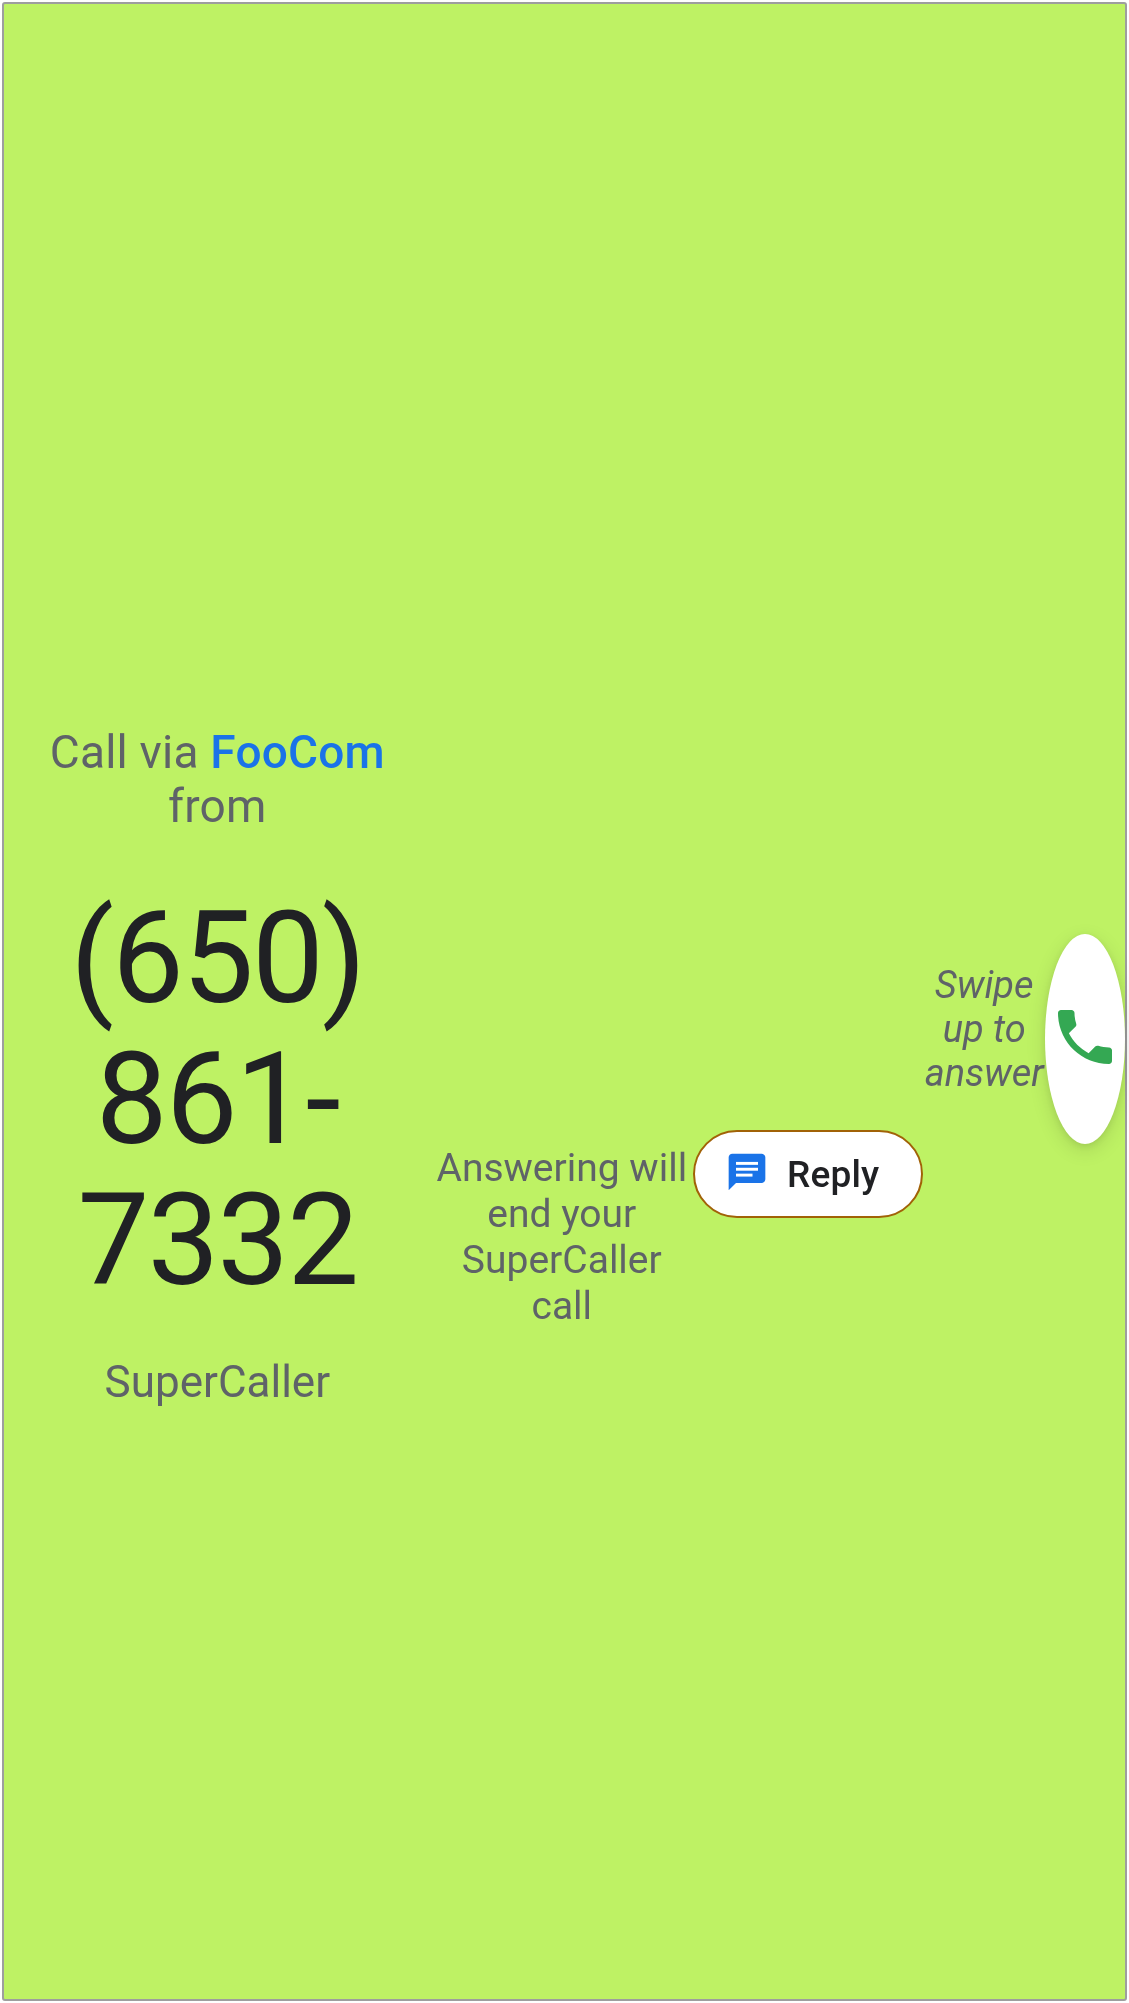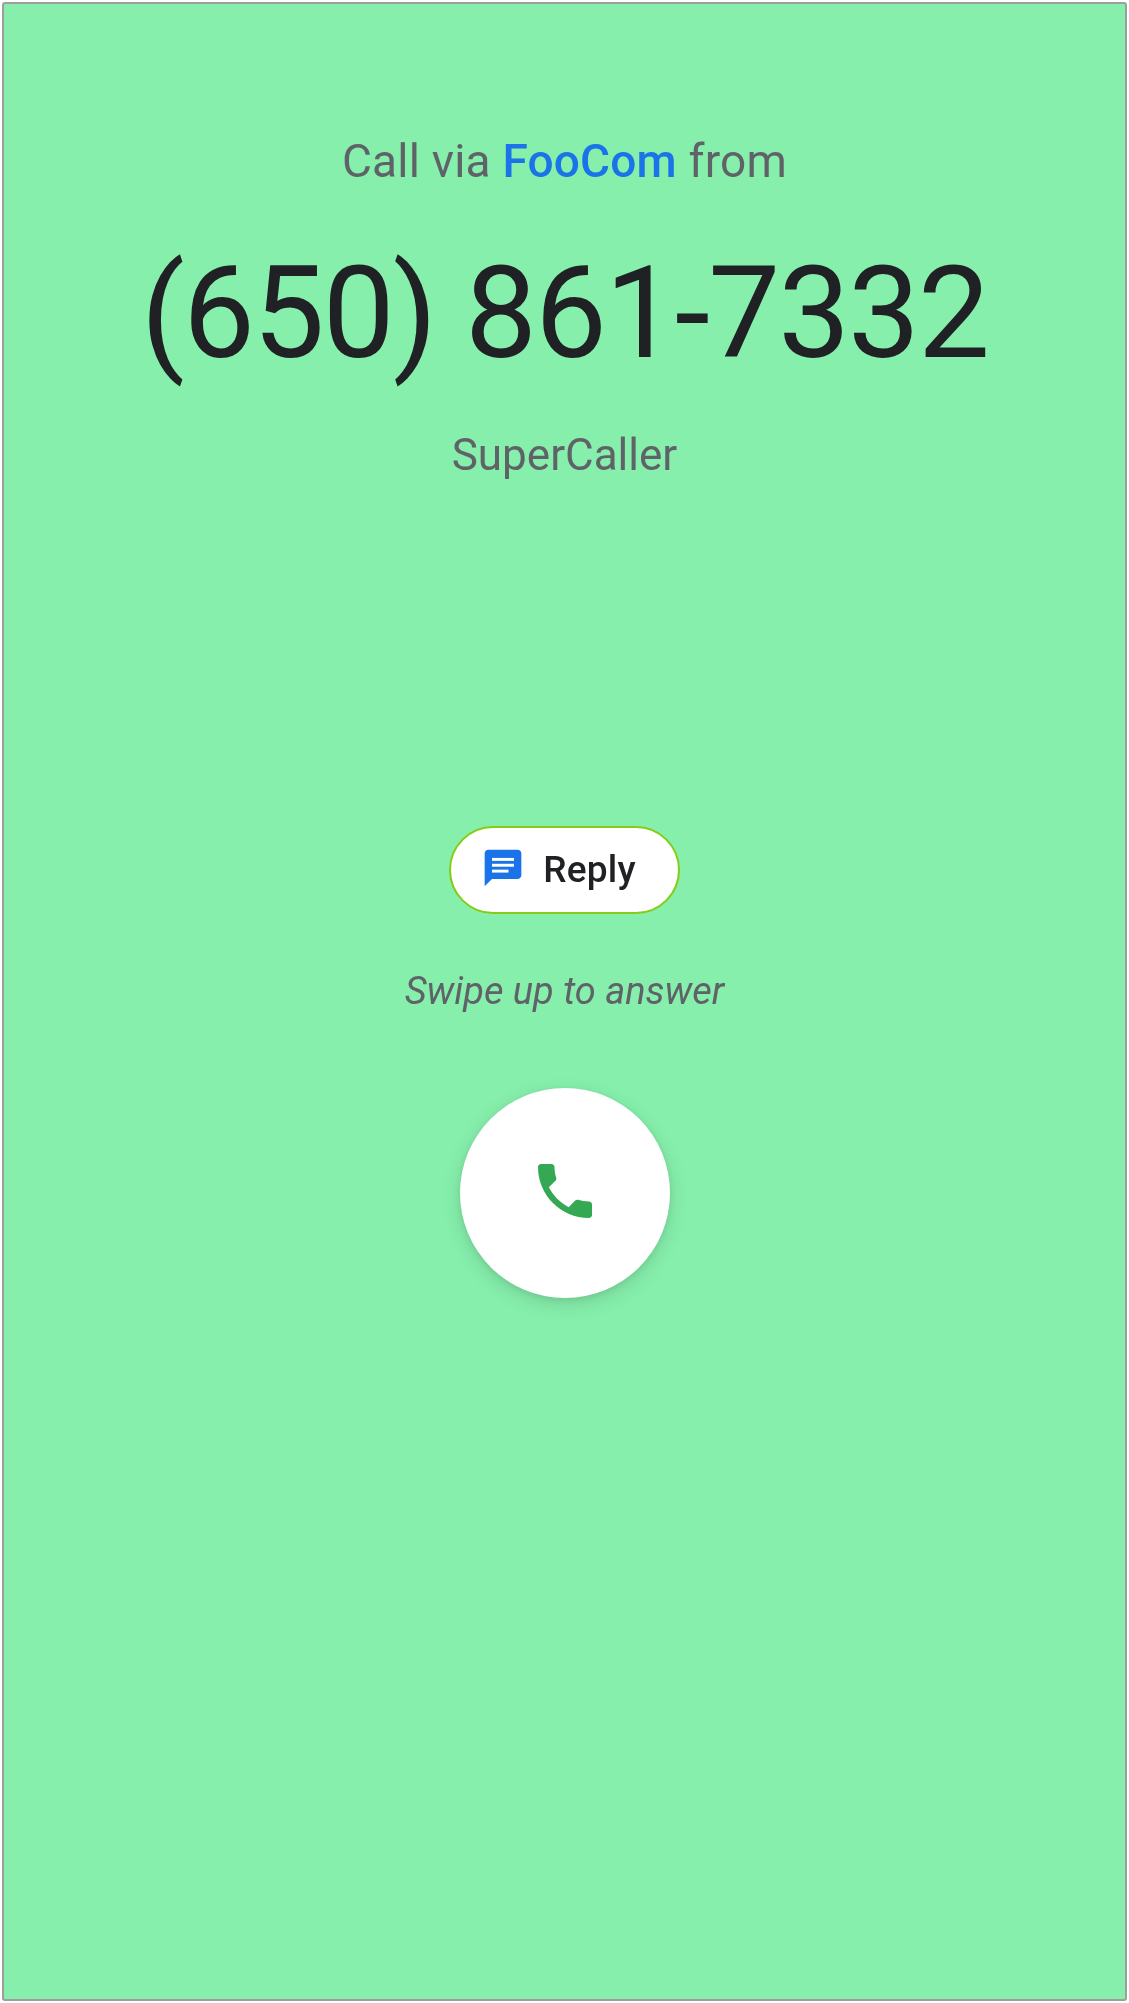--- a/index.html
+++ b/index.html
@@ -16,23 +16,23 @@
       overflow: hidden;
     }
     .frame {
       position: absolute;
       top: 2px;
       left: 2px;
       right: 2px;
       bottom: 2px;
       border: 2px solid #9e9e9e;
       border-radius: 3px;
-      background: #86efac;
+      background: #bef264;
       display: flex;
-      flex-direction: column;
+      flex-direction: row;
       align-items: center;
     }
     .header {
       margin-top: 130px;
       text-align: center;
       width: 100%;
     }
     .call-via-line {
       font-size: 46px;
       color: #5f6368;
@@ -63,21 +63,21 @@
       color: #5f6368;
       font-weight: 400;
       text-align: center;
     }
     .reply-button {
       margin-top: 345px;
       display: inline-flex;
       align-items: center;
       gap: 18px;
       padding: 18px 42px 18px 30px;
-      border: 2px solid #84cc16;
+      border: 2px solid #a16207;
       border-radius: 52px;
       background: #fff;
       cursor: pointer;
     }
     .reply-icon-svg {
       width: 44px;
       height: 44px;
       flex-shrink: 0;
     }
     .reply-label {
@@ -116,20 +116,21 @@
 
 <div class="frame">
   <div class="header">
     <div class="call-via-line">
       <span>Call via </span><span class="call-via-provider">FooCom</span><span> from</span>
     </div>
     <div class="phone-number">(650) 861-7332</div>
     <div class="location">SuperCaller</div>
   </div>
 
+  <div class="warning">Answering will end your SuperCaller call</div>
 
   <div class="reply-button">
     <span>
       <svg class="reply-icon-svg" viewBox="0 0 24 24" fill="#1a73e8">
         <path d="M20 2H4c-1.1 0-2 .9-2 2v18l4-4h14c1.1 0 2-.9 2-2V4c0-1.1-.9-2-2-2z"></path>
         <rect x="6" y="6.5" width="12" height="1.6" fill="#fff"></rect>
         <rect x="6" y="9.7" width="12" height="1.6" fill="#fff"></rect>
         <rect x="6" y="12.9" width="9" height="1.6" fill="#fff"></rect>
       </svg>
     </span>

